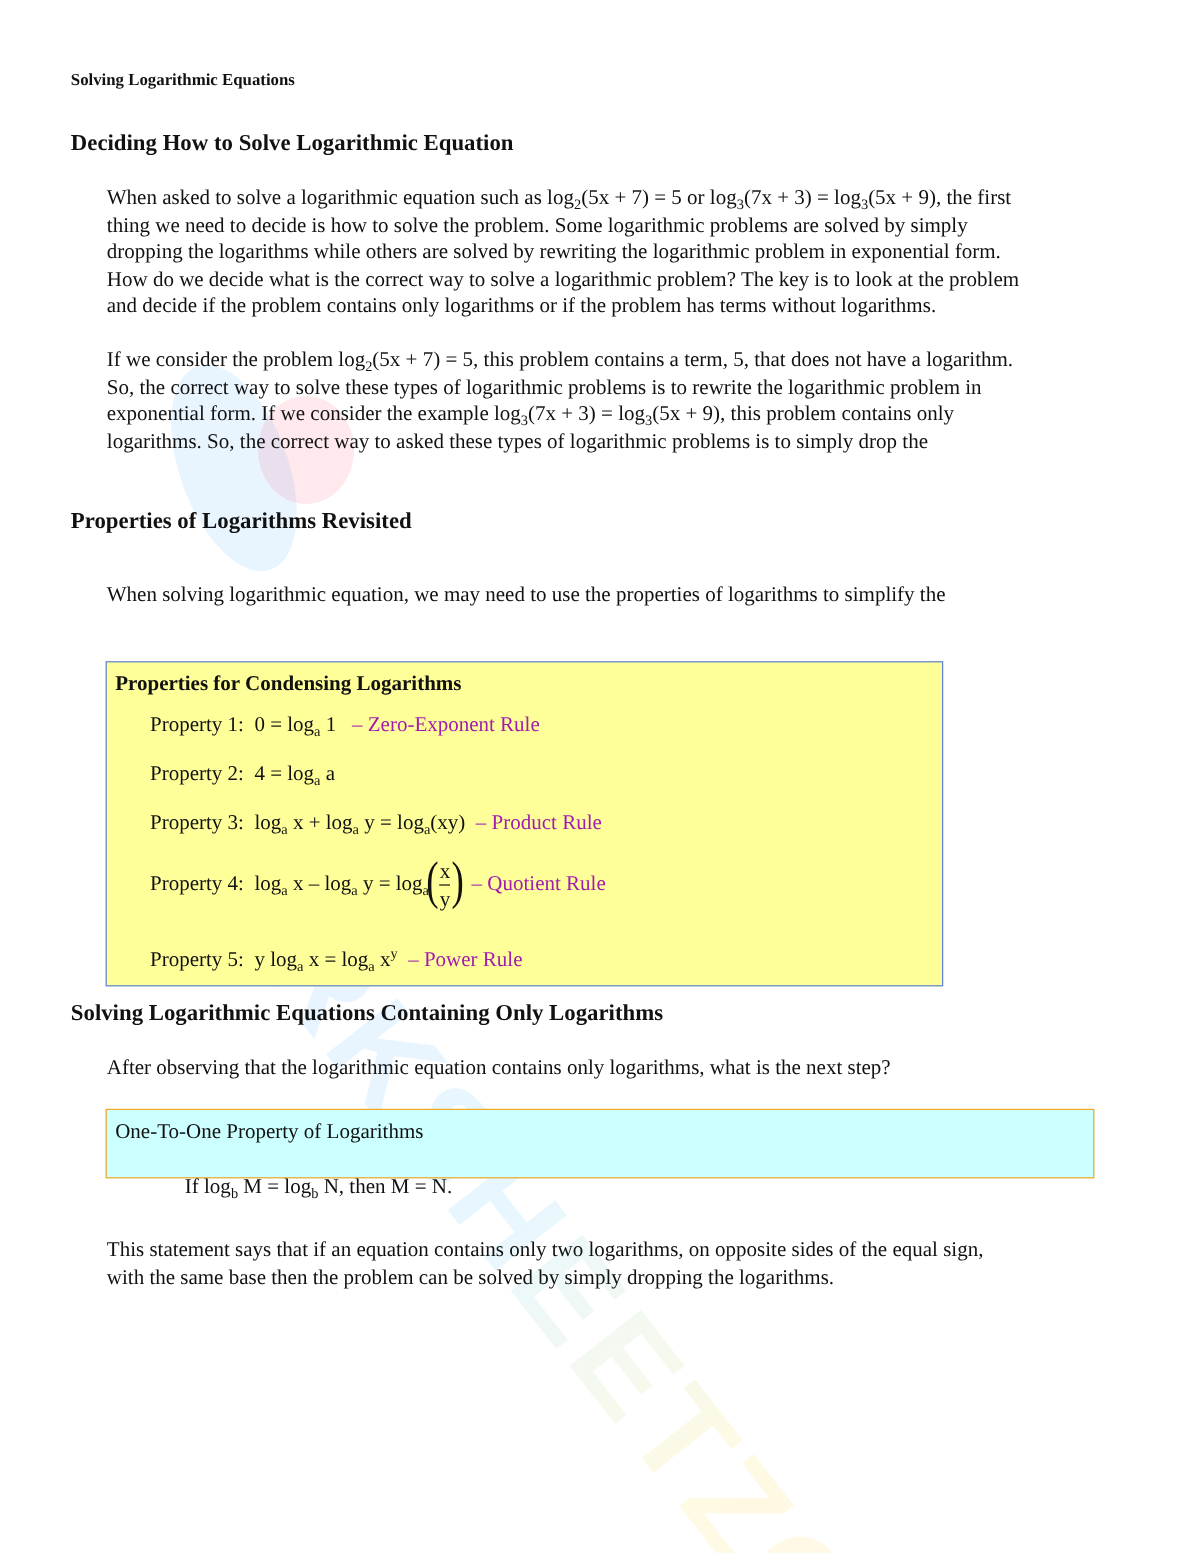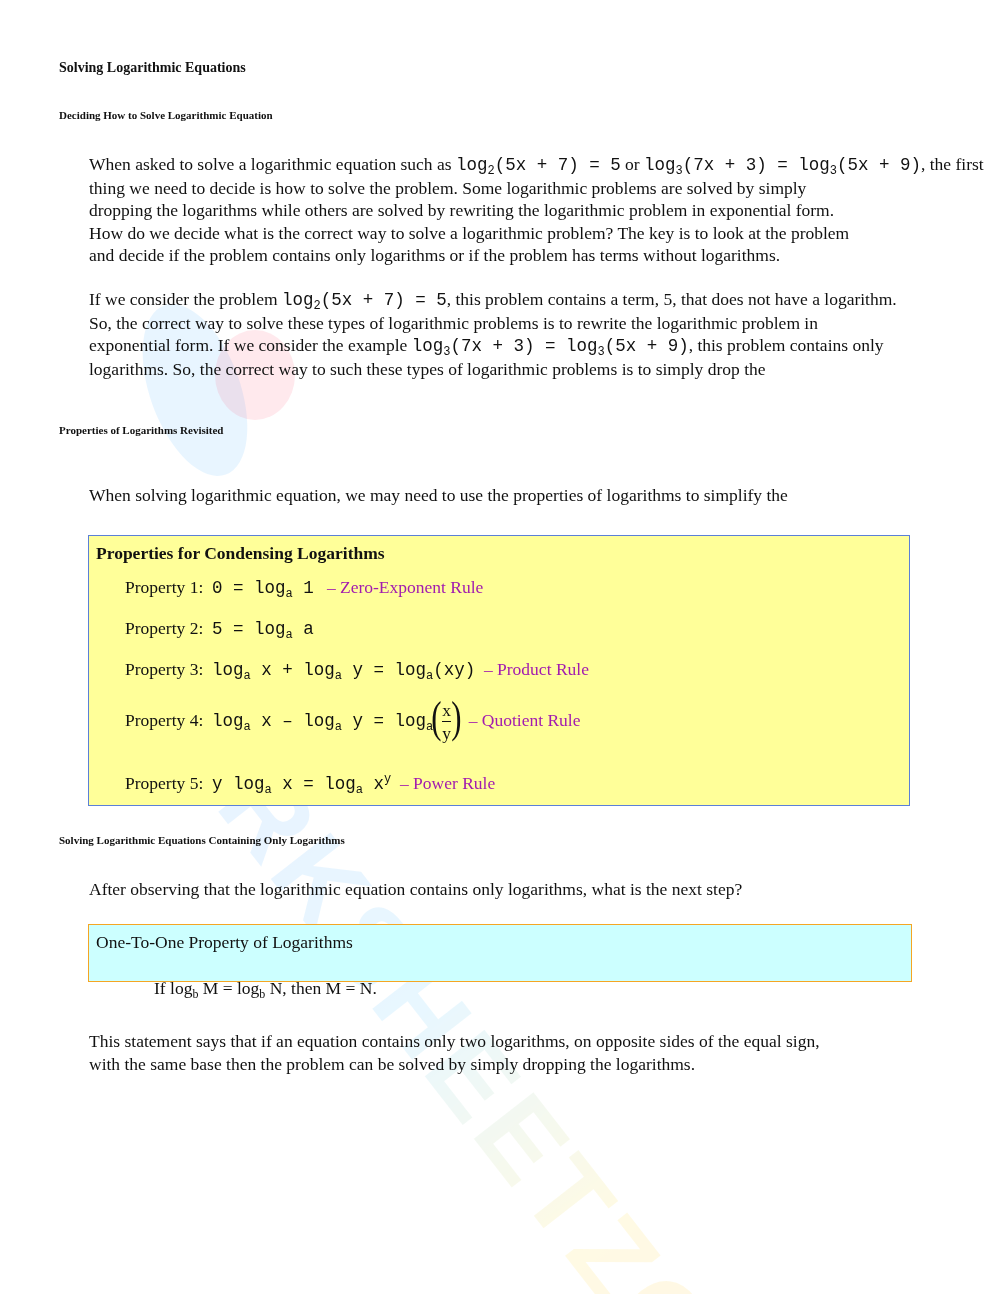--- a/index.html
+++ b/index.html
@@ -14,28 +14,28 @@
     font-family: "Liberation Sans", "DejaVu Sans", sans-serif;
     font-weight: bold; font-size: 110px; letter-spacing: 6px;
     white-space: nowrap; opacity: 0.10; pointer-events: none;
     background: linear-gradient(90deg, #2a7fff 0%, #2ab7ff 45%, #ffd400 70%, #ff9a00 100%);
     -webkit-background-clip: text; background-clip: text; color: transparent;
     z-index: 0;
   }
   .wm-shape { position: absolute; border-radius: 50%; opacity: 0.12; pointer-events:none; z-index:0; }
   .content { position: absolute; left: 0; top: 0; width: 1000px; z-index: 1; }
   .h1 { position: absolute; left: 59px; top: 60px; font-size: 14px; font-weight: bold; }
-  .h2 { position: absolute; left: 59px; font-size: 11px; font-weight: bold; }
+  .h2 { position: absolute; left: 59px; font-size: 19px; font-weight: bold; }
   .para { position: absolute; left: 89px; width: 860px; font-size: 17.5px; line-height: 22.6px; }
   .line { white-space: nowrap; }
-  .math { font-family: Liberation Mono, monospace; text-align: right; }
+  .math { font-family: Liberation Serif, serif; text-align: right; }
   sub { font-size: 12px; vertical-align: -4px; line-height: 0; }
   sup { font-size: 12px; vertical-align: 7px; line-height: 0; }
   .box-yellow {
-    position: absolute; left: 88px; top: 535px; width: 822px; height: 271px;
+    position: absolute; left: 88px; top: 551px; width: 698px; height: 271px;
     background: #ffff99; border: 1.5px solid #5b80d8; box-sizing: border-box;
   }
   .box-title { position: absolute; left: 7px; top: 7px; font-size: 17.5px; font-weight: bold; }
   .prop { position: absolute; left: 36px; font-size: 17.5px; white-space: nowrap; }
   .rule { color: #a21caf; }
   .frac { display: inline-block; vertical-align: middle; position: relative; padding: 0 9px; }
   .frac .paren { position: absolute; top: -4px; font-size: 44px; line-height: 44px; transform: scaleX(0.7); }
   .frac .pl { left: -4px; } .frac .pr { right: -4px; }
   .frac .num, .frac .den { display: block; text-align: center; line-height: 20px; }
   .frac .bar { display: block; border-top: 1px solid #111; margin: 1px 0; }
@@ -70,41 +70,41 @@
   </div>
 
   <div class="para" style="top:288px;">
     <div class="line">
       <span>If we consider the problem </span><span class="math"><span>log</span><sub>2</sub><span>(5x + 7) = 5</span></span><span>, this problem contains a term, 5, that does not have a logarithm.</span>
     </div>
     <div class="line">So, the correct way to solve these types of logarithmic problems is to rewrite the logarithmic problem in</div>
     <div class="line">
       <span>exponential form. If we consider the example </span><span class="math"><span>log</span><sub>3</sub><span>(7x + 3) = </span><span>log</span><sub>3</sub><span>(5x + 9)</span></span><span>, this problem contains only</span>
     </div>
-    <div class="line">logarithms. So, the correct way to such these types of logarithmic problems is to simply drop the</div>
+    <div class="line">logarithms. So, the correct way to asked these types of logarithmic problems is to simply drop the</div>
   </div>
 
   <div class="h2" style="top:424px;">Properties of Logarithms Revisited</div>
 
   <div class="para" style="top:484px;">
     <div class="line">When solving logarithmic equation, we may need to use the properties of logarithms to simplify the</div>
   </div>
 
   <div class="box-yellow">
     <div class="box-title">Properties for Condensing Logarithms</div>
 
     <div class="prop" style="top:41px;">
       <span>Property 1:</span>&nbsp;
       <span class="math"><span>0 = log</span><sub>a</sub><span> 1</span></span>&nbsp;&nbsp;
       <span class="rule">– Zero-Exponent Rule</span>
     </div>
 
     <div class="prop" style="top:82px;">
       <span>Property 2:</span>&nbsp;
-      <span class="math"><span>5 = log</span><sub>a</sub><span> a</span></span>
+      <span class="math"><span>4 = log</span><sub>a</sub><span> a</span></span>
     </div>
 
     <div class="prop" style="top:123px;">
       <span>Property 3:</span>&nbsp;
       <span class="math"><span>log</span><sub>a</sub><span> x + log</span><sub>a</sub><span> y = log</span><sub>a</sub><span>(xy)</span></span>&nbsp;
       <span class="rule">– Product Rule</span>
     </div>
 
     <div class="prop" style="top:164px;">
       <span>Property 4:</span>&nbsp;

